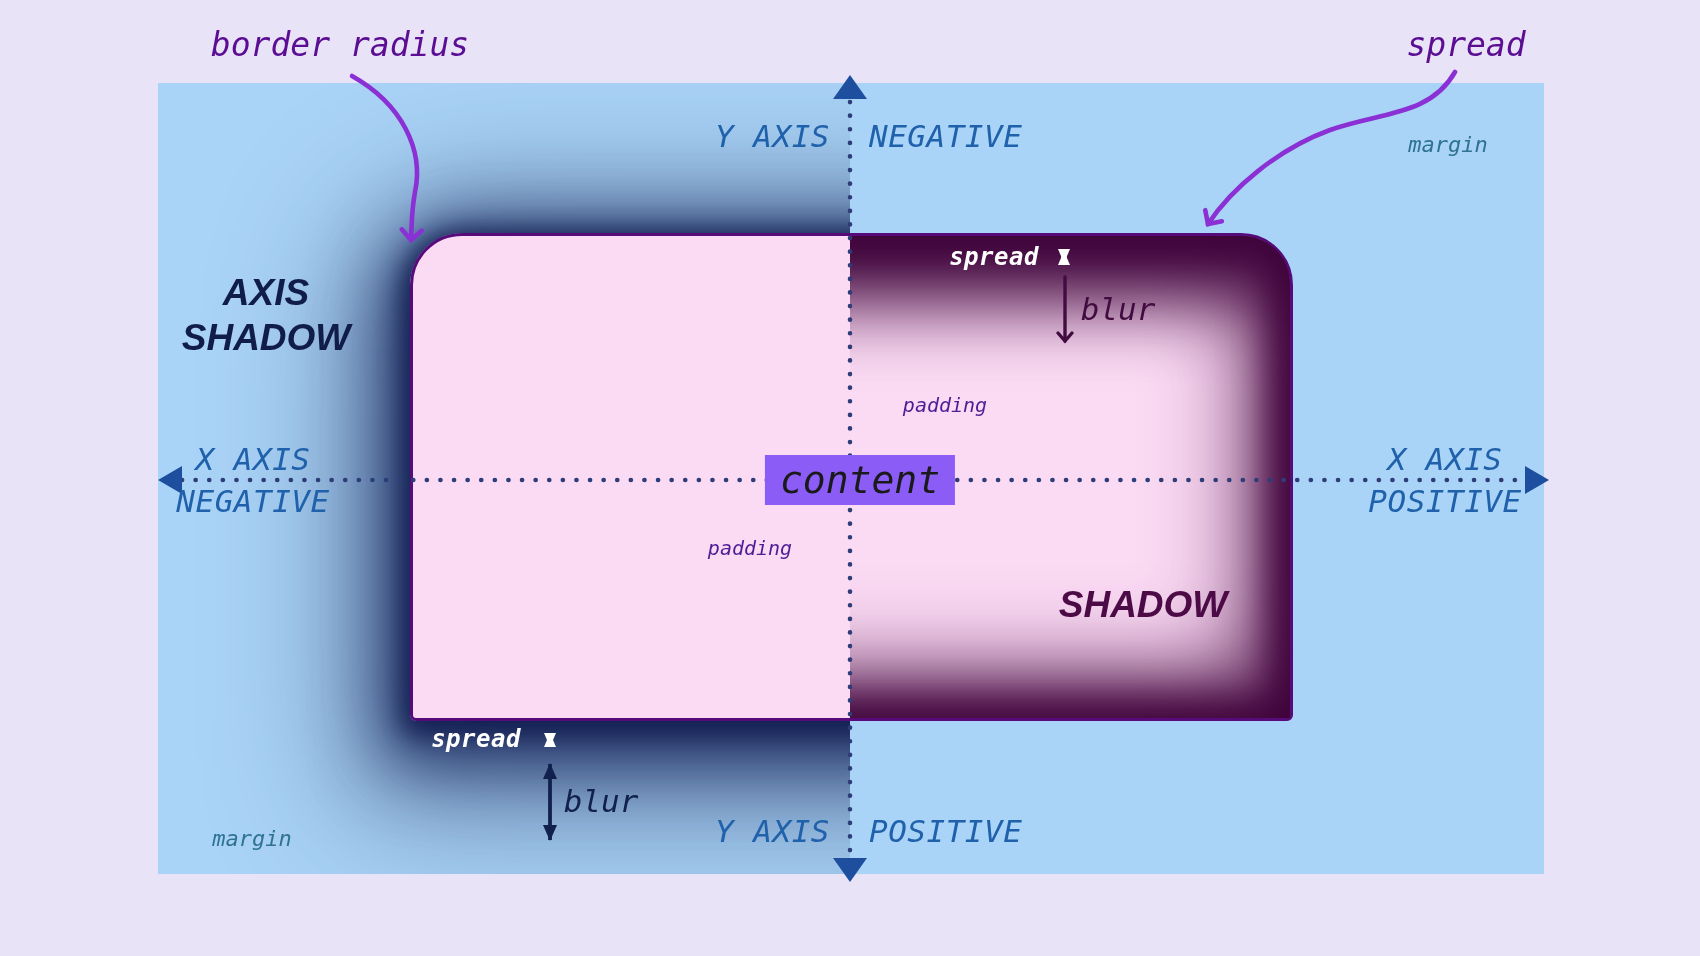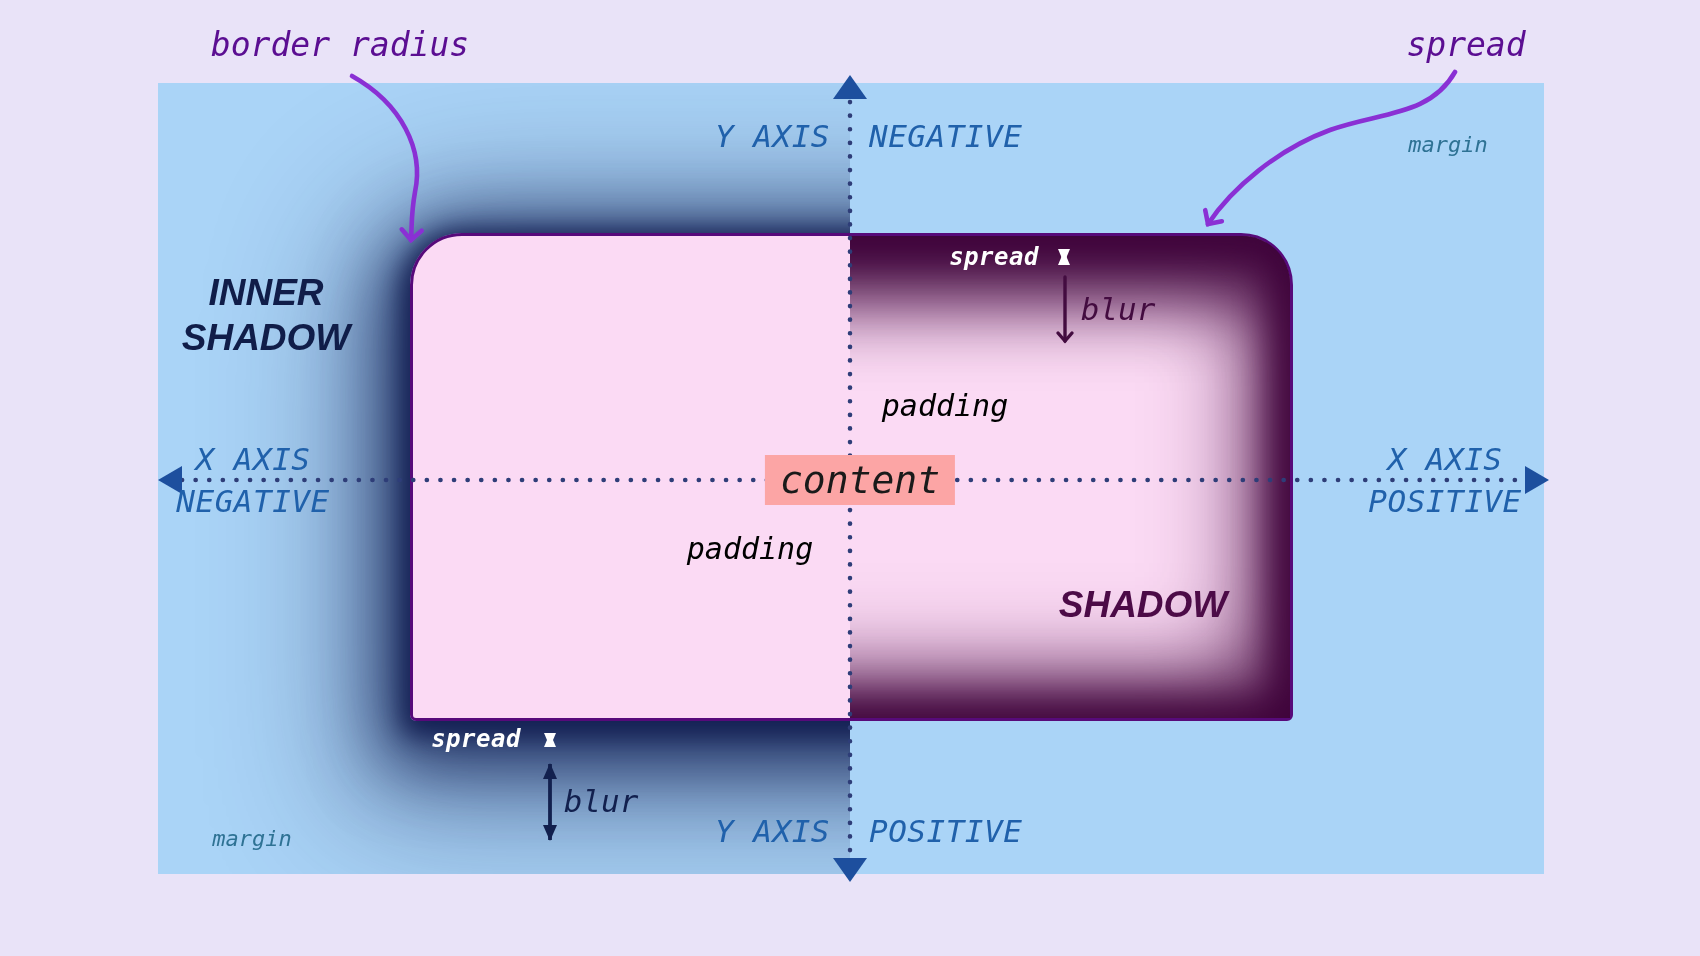--- a/index.html
+++ b/index.html
@@ -36,29 +36,29 @@
 
   svg.overlay{position:absolute;left:0;top:0;z-index:5;}
 
   .lbl{position:absolute;z-index:6;white-space:nowrap;transform:translate(-50%,-50%);
        text-align:center;font-style:italic;}
   .axis{color:#2061ab;font-size:31px;letter-spacing:.5px;line-height:42px;}
   .axis-anchor-right{transform:translate(-100%,-50%);}
   .axis-anchor-left{transform:translate(0,-50%);}
   .purple-lbl{color:#5b0e92;font-size:33px;}
   .teal{color:#2e7294;font-size:22px;}
-  .magenta{color:#000000;font-size:30px;}
+  .magenta{color:#4c1d95;font-size:20px;}
   .shadow-title{font-family:"Liberation Sans",sans-serif;font-weight:600;
        font-size:37px;line-height:45px;letter-spacing:0px;}
   .drop-title{color:#101d49;}
   .inner-title{color:#4c0b47;}
   .spread{color:#ffffff;font-size:24px;font-weight:bold;letter-spacing:.5px;}
   .blur-top{color:#430c40;font-size:31px;}
   .blur-bottom{color:#12204e;font-size:31px;}
-  .content-chip{background:#fca5a5;color:#1a1a1a;font-size:38px;
+  .content-chip{background:#8b5cf6;color:#1a1a1a;font-size:38px;
        padding:6px 15px;line-height:38px;}
 </style>
 </head>
 <body>
 
 <div id="stage">
 
   <div class="margin-area"></div>
 
   <div class="shadow-clip">
@@ -126,21 +126,21 @@
   <div class="lbl axis" style="left:253px;top:480px;">
     <div>X AXIS</div>
     <div>NEGATIVE</div>
   </div>
   <div class="lbl axis" style="left:1445px;top:480px;">
     <div>X AXIS</div>
     <div>POSITIVE</div>
   </div>
 
   <div class="lbl shadow-title drop-title" style="left:266px;top:315px;">
-    <div>INNER</div>
+    <div>AXIS</div>
     <div>SHADOW</div>
   </div>
   <div class="lbl shadow-title inner-title" style="left:1143px;top:604px;">
     <div>SHADOW</div>
   </div>
 
   <div class="lbl magenta" style="left:945px;top:405px;">padding</div>
   <div class="lbl magenta" style="left:750px;top:548px;">padding</div>
 
   <div class="lbl content-chip" style="left:860px;top:480px;">content</div>

